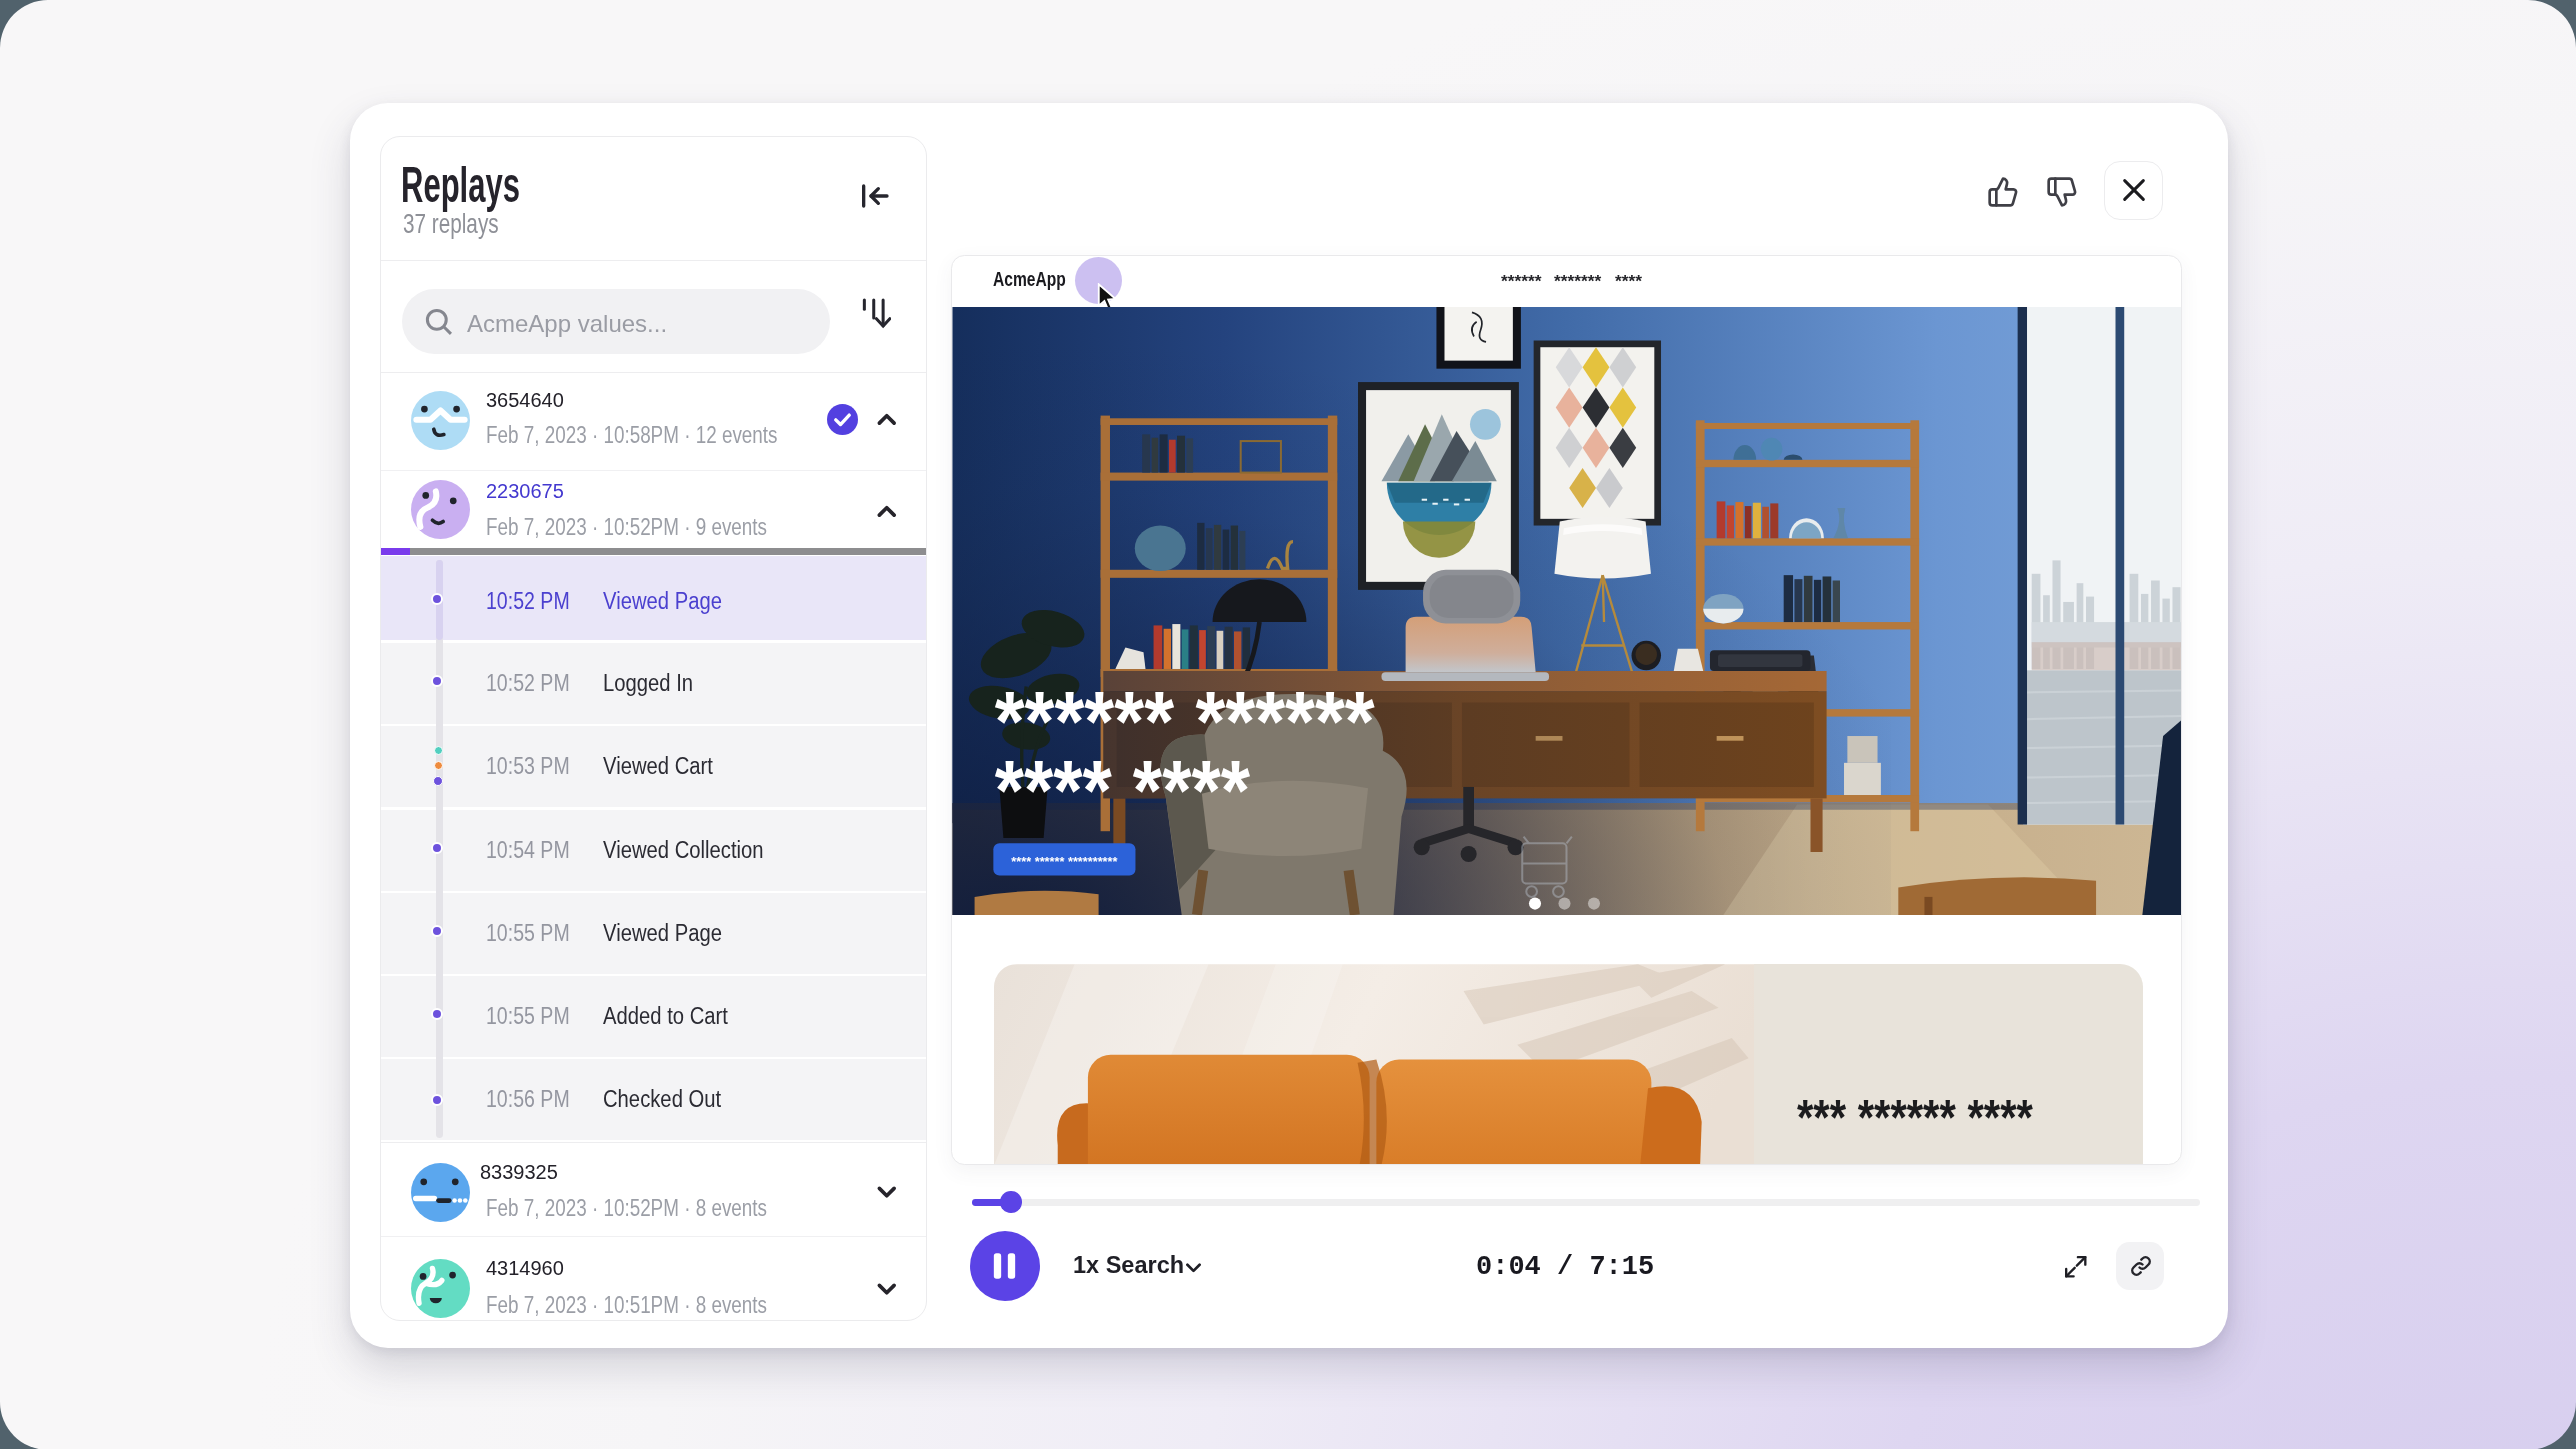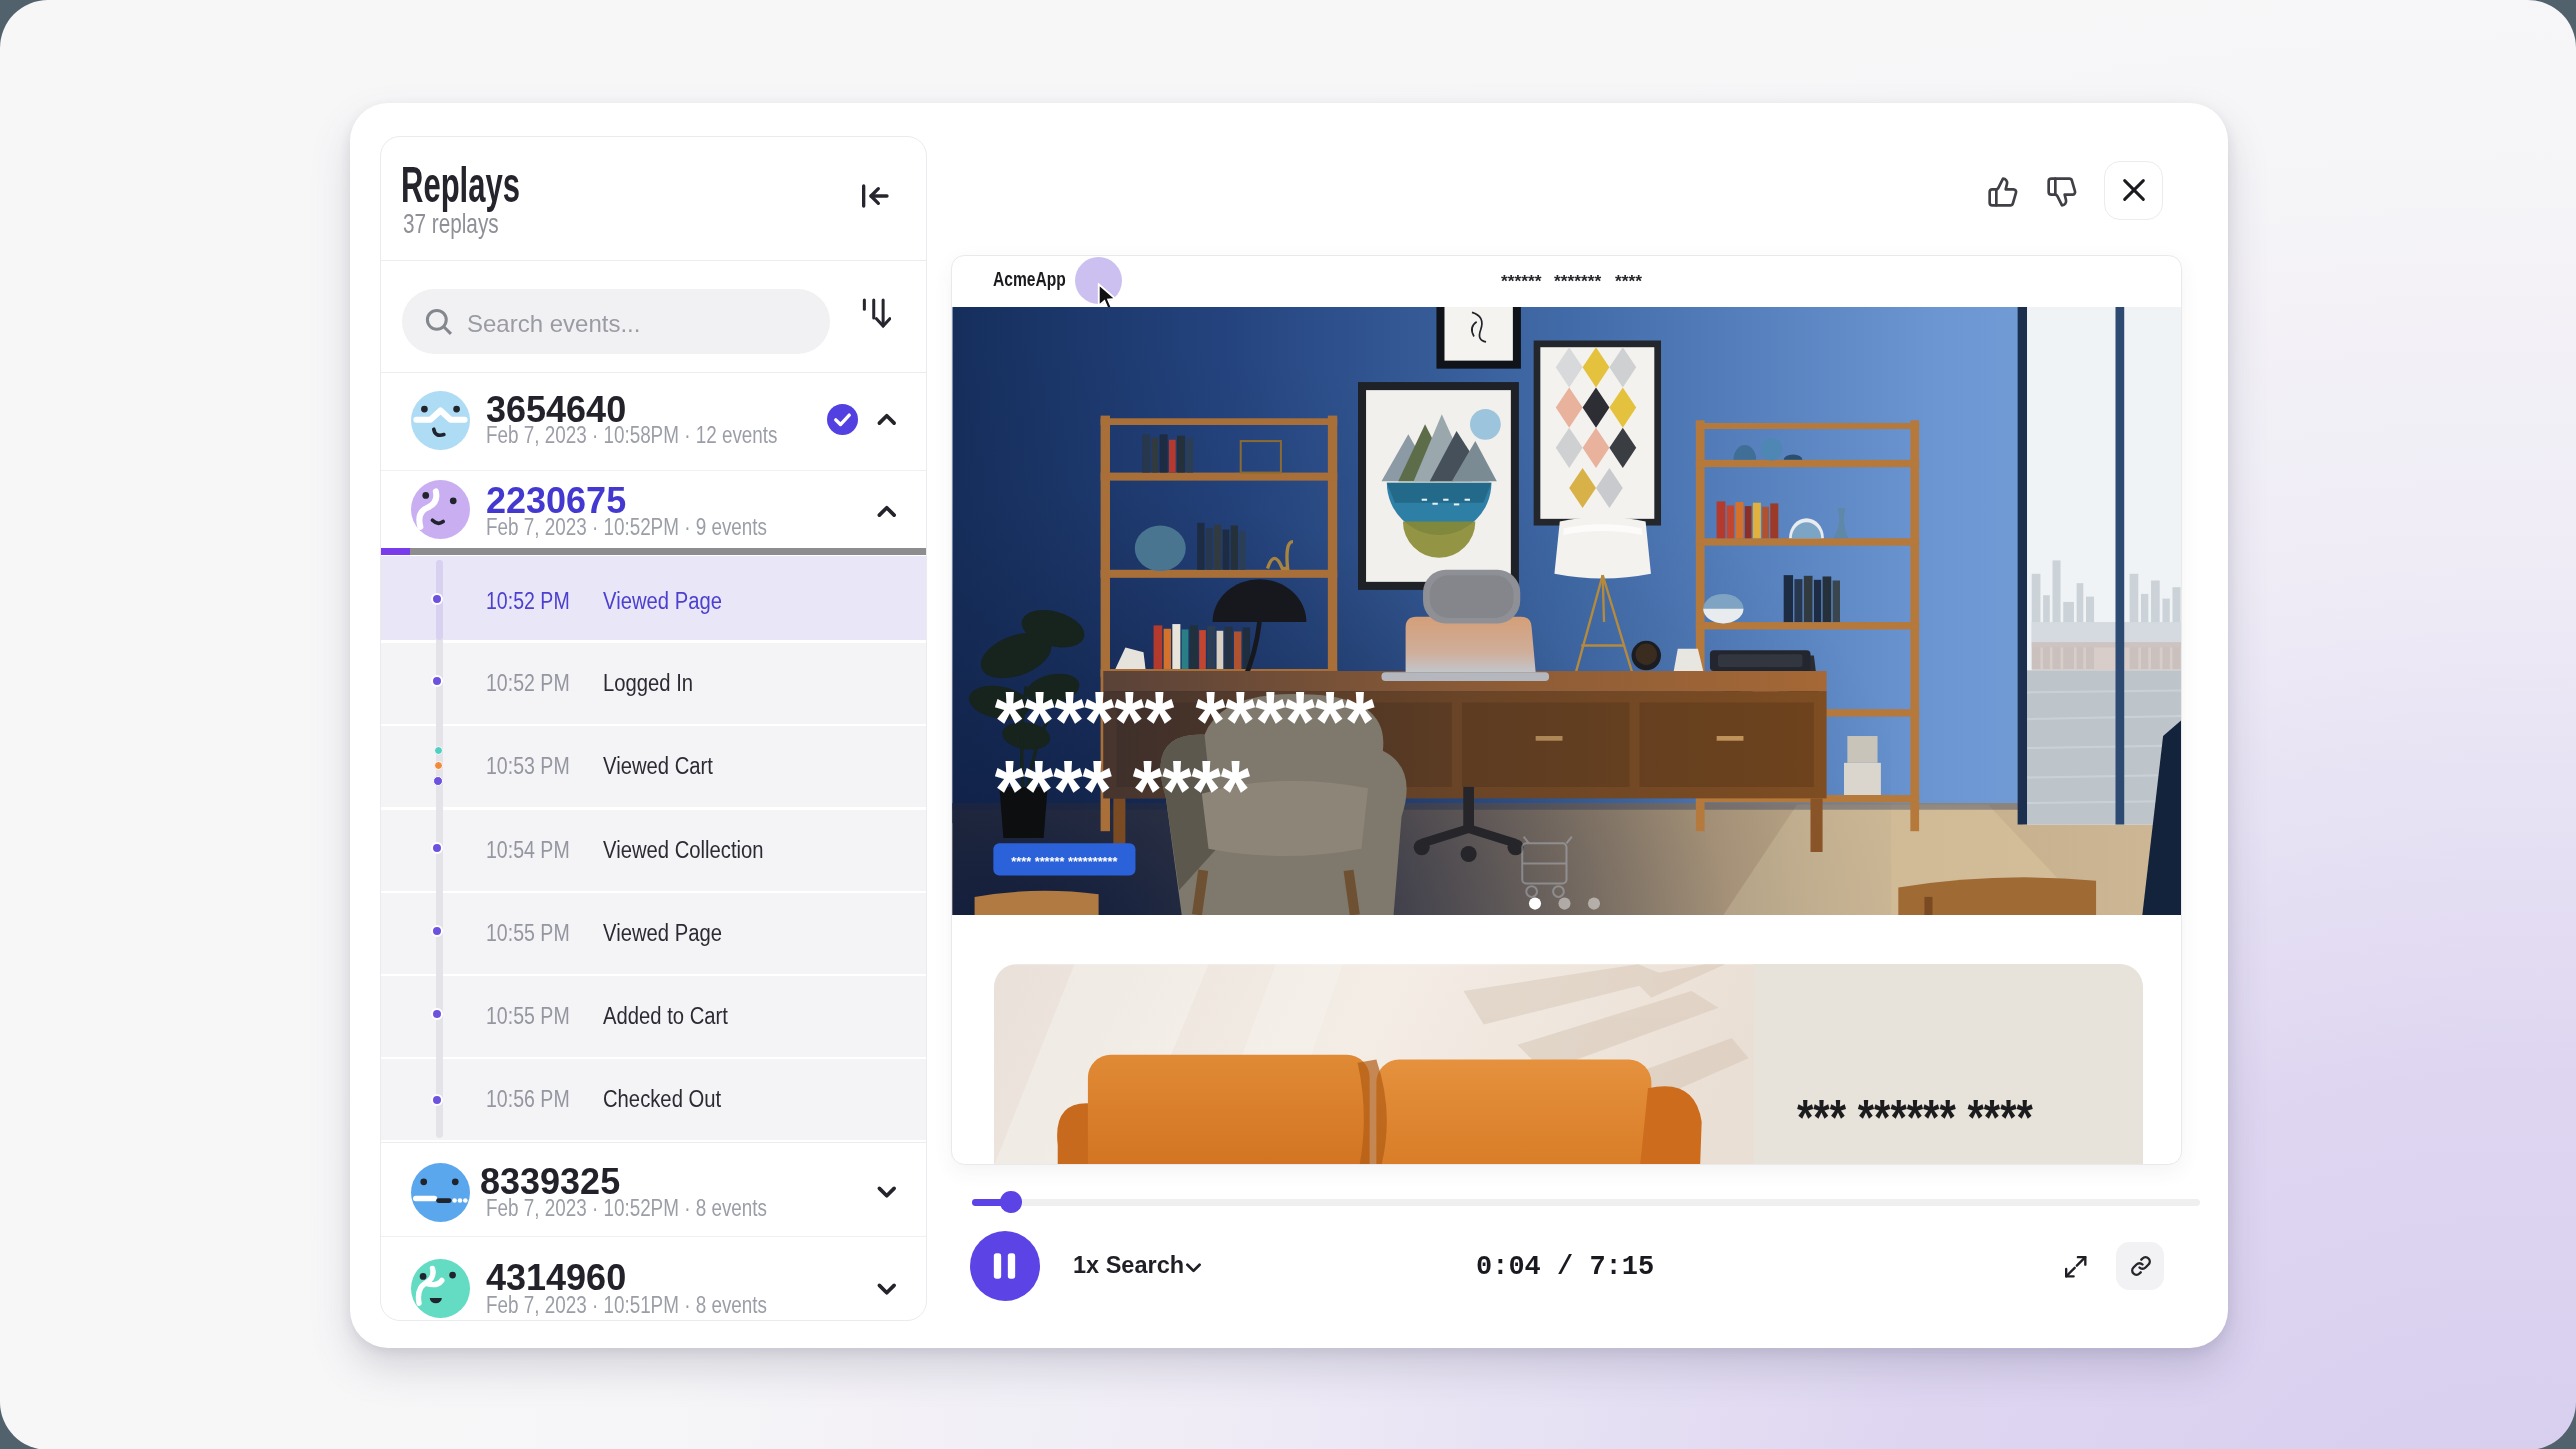--- a/index.html
+++ b/index.html
@@ -14,21 +14,21 @@
 #panel { left:380px; top:136px; width:547px; height:1185px; background:#fff; border:1.3px solid #ebebed; border-radius:20px; overflow:hidden; }
 .pa { position:absolute; }
 
 #p-title { left:20px; top:19px; font-size:50px; font-weight:700; color:#25232b; transform:scaleX(0.62); transform-origin:left top; white-space:nowrap; }
 #p-count { left:22px; top:71px; font-size:28px; color:#8e9097; transform:scaleX(0.74); transform-origin:left top; white-space:nowrap; }
 #p-div1 { left:0; top:123px; width:545px; height:1.3px; background:#ededef; }
 #p-search { left:21px; top:152px; width:428px; height:65px; background:#f1f1f3; border-radius:33px; }
 #p-search-txt { left:86px; top:173px; font-size:24px; color:#9a9ca4; }
 #p-div2 { left:0; top:235px; width:545px; height:1.3px; background:#ededef; }
 
-.r-title { font-size:36px; font-weight:700; color:#232129;text-align:right; }
+.r-title { font-size:20px; font-weight:400; color:#232129;text-align:right; }
 .r-sub { font-size:23px; color:#9b9ea6; transform:scaleX(0.82); transform-origin:left top; white-space:nowrap; }
 #p-div3 { left:0; top:333px; width:545px; height:1.3px; background:#f0f0f2; }
 
 #p-prog { left:0; top:411px; width:545px; height:6.7px; background:#8d8d8f; }
 #p-prog-fill { left:0; top:411px; width:29px; height:6.7px; background:#7a3bec; }
 
 .ev-row { left:0; width:545px; height:82px; background:#f4f4f6; }
 .ev-hl { background:#e9e6f8; }
 .ev-time { position:absolute; left:105px; font-size:23px; color:#9496a0; transform:scaleX(0.85); transform-origin:left top; white-space:nowrap; }
 .ev-name { position:absolute; left:222px; font-size:23px; color:#2b2b33; transform:scaleX(0.88); transform-origin:left top; white-space:nowrap; }
@@ -70,21 +70,21 @@
         <line x1="4" y1="3" x2="4" y2="33"></line>
         <line x1="15" y1="18" x2="39" y2="18"></line>
         <polyline points="26,7 15,18 26,29"></polyline>
       </svg>
 <div class="pa" id="p-div1"></div>
     <div class="pa" id="p-search"></div>
     <svg class="pa" style="left:39px;top:166px" width="39" height="39" viewBox="0 0 58 58" fill="none" stroke="#85878f" stroke-width="4.5">
         <circle cx="25" cy="25" r="14"></circle>
         <line x1="35" y1="35" x2="46" y2="46"></line>
       </svg>
-    <div class="pa" id="p-search-txt">Search events...</div>
+    <div class="pa" id="p-search-txt">AcmeApp values...</div>
     <svg class="pa" style="left:480px;top:160px" width="29.5" height="34" viewBox="0 0 44 50" fill="none" stroke="#26262e" stroke-width="4.5" stroke-linecap="round">
         <line x1="5" y1="4" x2="5" y2="18"></line>
         <line x1="19" y1="4" x2="19" y2="31"></line>
         <line x1="33" y1="4" x2="33" y2="42"></line>
         <polyline points="23,32 33,43 43,32"></polyline>
       </svg>
     <div class="pa" id="p-div2"></div>
 
     <svg class="pa" style="left:29.5px;top:254px" width="59" height="59" viewBox="-44 -44 88 88">
       <circle r="44" fill="#aedcf5"></circle>

